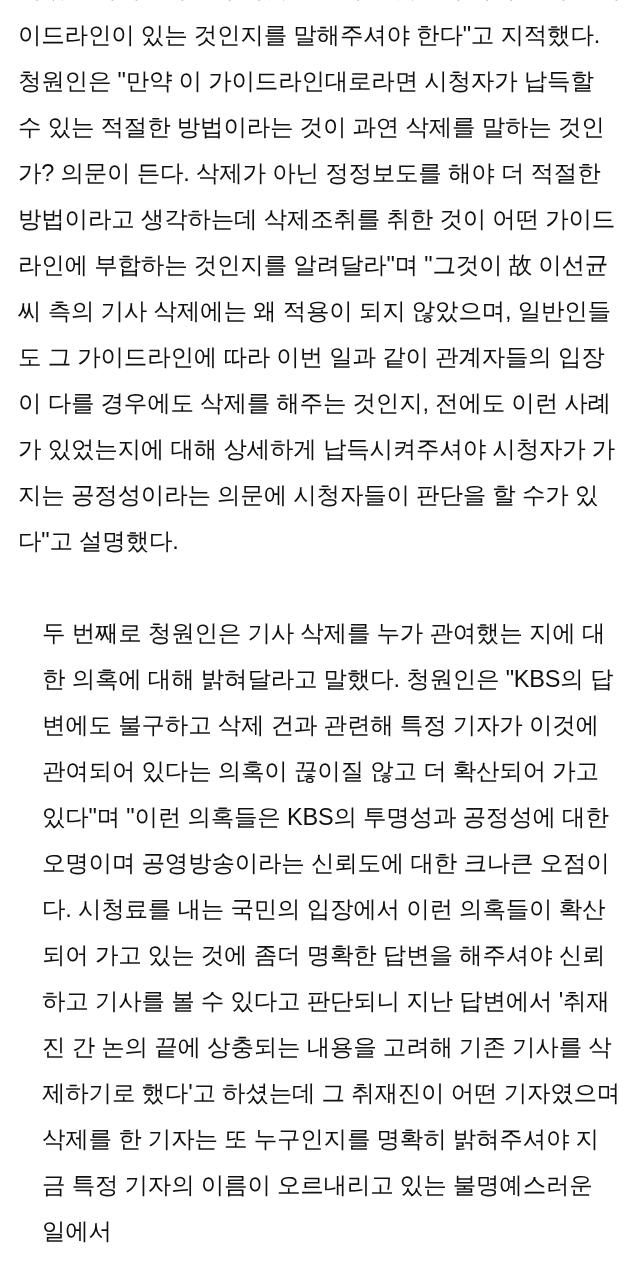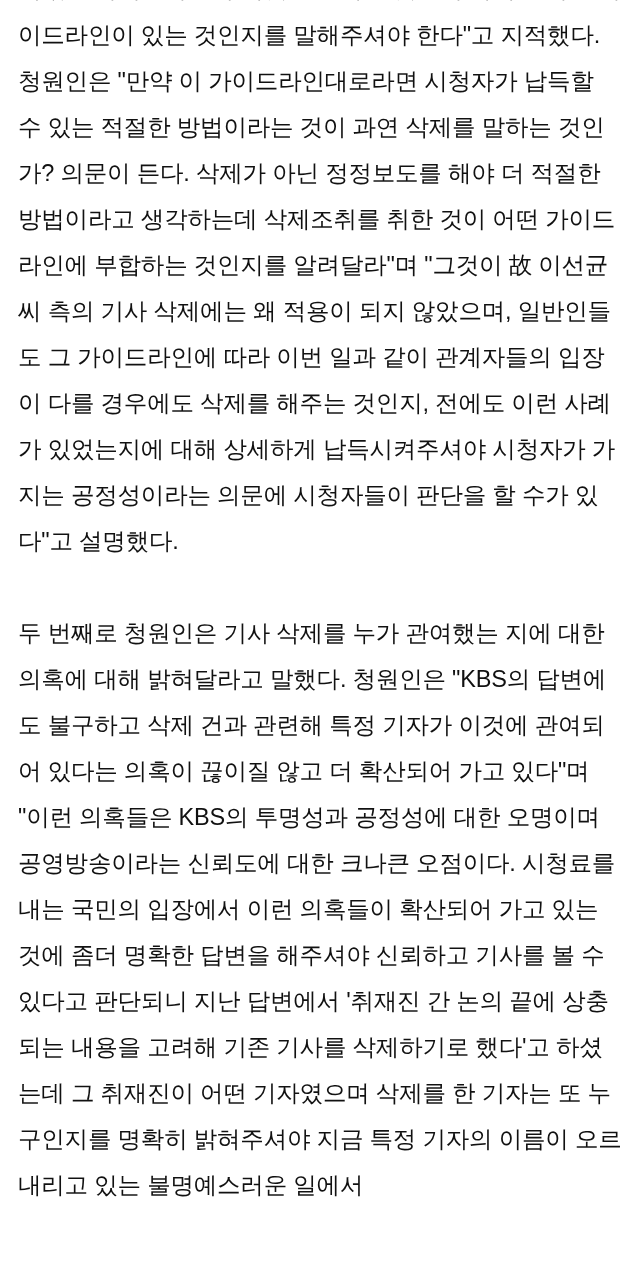--- a/index.html
+++ b/index.html
@@ -28,20 +28,21 @@
     text-align: left;
     margin: 0;
     color: #111111;
   }
   .para.clipped-top {
     
     margin-top: -34px;
   }
   .para.clipped-bottom {
     overflow: hidden;
+    margin-left: 24px;
   }
   .gap {
     height: 46px;
   }
 </style>
 </head>
 <body>
 
 <div class="article">
   <p class="para clipped-top">써있던 가이드라인이 이것을 말하는 것인지 아니면 다른 가이드라인이 있는 것인지를 말해주셔야 한다"고 지적했다. 청원인은 "만약 이 가이드라인대로라면 시청자가 납득할 수 있는 적절한 방법이라는 것이 과연 삭제를 말하는 것인가? 의문이 든다. 삭제가 아닌 정정보도를 해야 더 적절한 방법이라고 생각하는데 삭제조취를 취한 것이 어떤 가이드라인에 부합하는 것인지를 알려달라"며 "그것이 故 이선균 씨 측의 기사 삭제에는 왜 적용이 되지 않았으며, 일반인들도 그 가이드라인에 따라 이번 일과 같이 관계자들의 입장이 다를 경우에도 삭제를 해주는 것인지, 전에도 이런 사례가 있었는지에 대해 상세하게 납득시켜주셔야 시청자가 가지는 공정성이라는 의문에 시청자들이 판단을 할 수가 있다"고 설명했다.</p>

